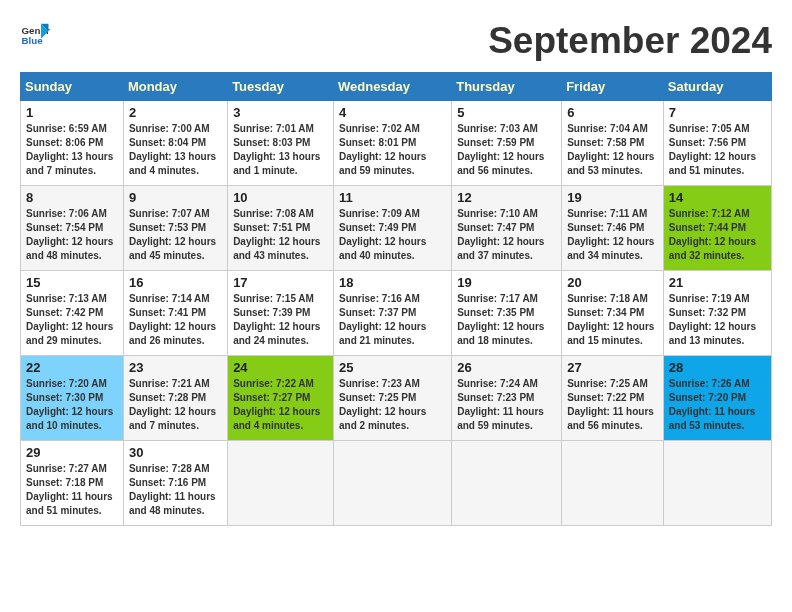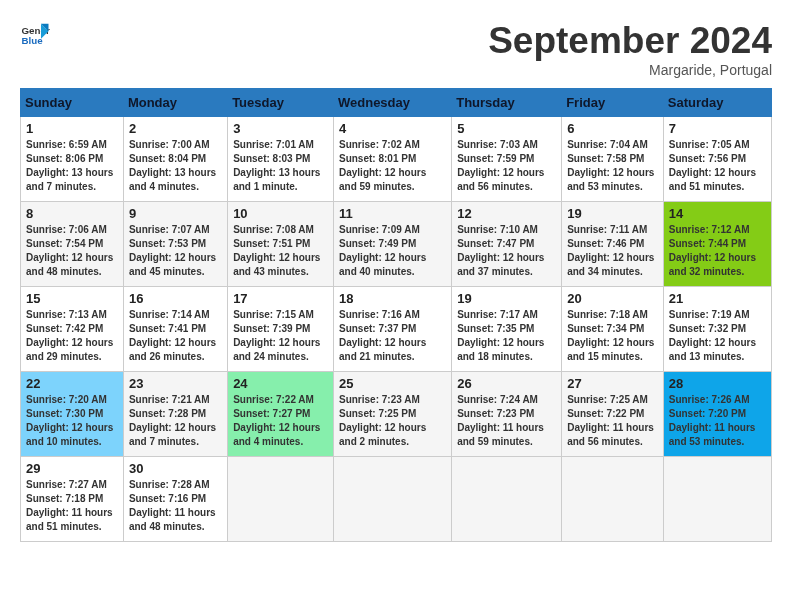--- a/index.html
+++ b/index.html
@@ -37,21 +37,21 @@
       font-size: 14px;
       color: #555;
     }
     table {
       width: 100%;
       border-collapse: collapse;
       font-size: 11px;
     }
     th {
       background-color: #2a7abf;
-      color: #0f172a;
+      color: #fef9c3;
       padding: 6px 4px;
       text-align: left;
       font-size: 13px;
       font-weight: bold;
       border: 1px solid #2a7abf;
     }
     td {
       border: 1px solid #ccc;
       vertical-align: top;
       padding: 4px 5px;
@@ -88,21 +88,20 @@
   <div class="logo">
     <svg class="logo-icon" viewBox="0 0 40 40">
       <text x="2" y="18" font-size="13" font-weight="bold" fill="#333" font-family="Arial">General</text>
       <text x="2" y="32" font-size="13" font-weight="bold" fill="#1a6bbf" font-family="Arial">Blue</text>
       <polygon points="28,5 38,15 28,25" fill="#1a9cd8"></polygon>
       <polygon points="28,5 38,5 38,15" fill="#0a7abf"></polygon>
     </svg>
   </div>
   <div class="title-block">
     <div class="month-title">September 2024</div>
-    <div class="location">Margaride, Portugal</div>
   </div>
 </div>
 
 <table>
   <thead>
     <tr>
       <th>Sunday</th>
       <th>Monday</th>
       <th>Tuesday</th>
       <th>Wednesday</th>
@@ -204,21 +203,21 @@
       </tr>
       <tr style="background: rgb(240, 240, 240);">
         <td style="background: #7dd3fc;">
           <span class="day-num">22</span>
 <div class="day-info">Sunrise: 7:20 AM<br>Sunset: 7:30 PM<br>Daylight: 12 hours and 10 minutes.</div>
         </td>
         <td style="background: rgb(245, 245, 245);">
           <span class="day-num">23</span>
 <div class="day-info">Sunrise: 7:21 AM<br>Sunset: 7:28 PM<br>Daylight: 12 hours and 7 minutes.</div>
         </td>
-        <td style="background: #86efac;">
+        <td style="background: #84cc16;">
           <span class="day-num">24</span>
 <div class="day-info">Sunrise: 7:22 AM<br>Sunset: 7:27 PM<br>Daylight: 12 hours and 4 minutes.</div>
         </td>
         <td style="background: rgb(245, 245, 245);">
           <span class="day-num">25</span>
 <div class="day-info">Sunrise: 7:23 AM<br>Sunset: 7:25 PM<br>Daylight: 12 hours and 2 minutes.</div>
         </td>
         <td style="background: rgb(245, 245, 245);">
           <span class="day-num">26</span>
 <div class="day-info">Sunrise: 7:24 AM<br>Sunset: 7:23 PM<br>Daylight: 11 hours and 59 minutes.</div>

